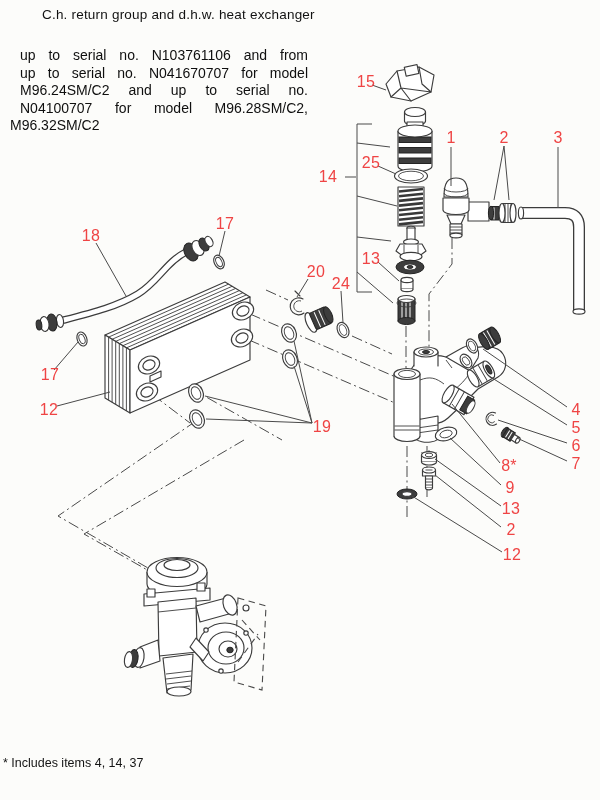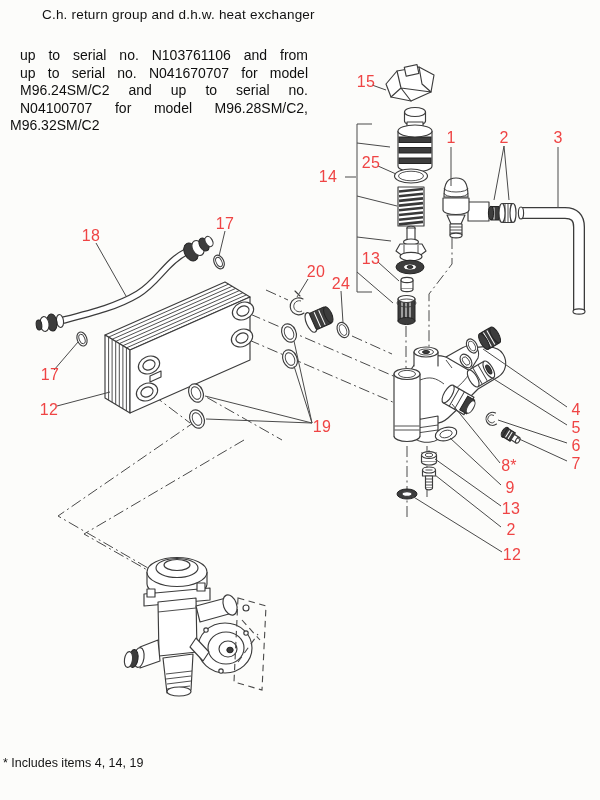--- a/index.html
+++ b/index.html
@@ -384,14 +384,14 @@
     <span class="co" style="left:576px;top:428px">5</span>
     <span class="co" style="left:576px;top:446px">6</span>
     <span class="co" style="left:576px;top:464px">7</span>
     <span class="co" style="left:509px;top:466px">8*</span>
     <span class="co" style="left:510px;top:488px">9</span>
     <span class="co" style="left:511px;top:509px">13</span>
     <span class="co" style="left:511px;top:530px">2</span>
     <span class="co" style="left:512px;top:555px">12</span>
   </div>
 
-  <div class="foot">* Includes items 4, 14, 19</div>
+  <div class="foot">* Includes items 4, 14, 37</div>
 </div>
 
 </body></html>

